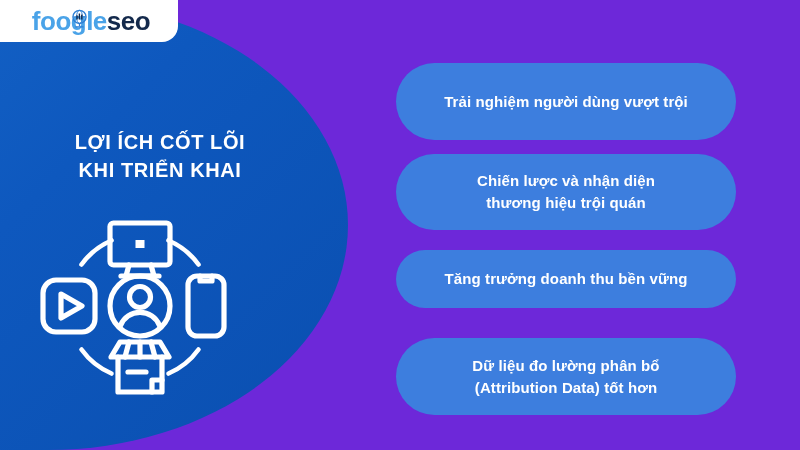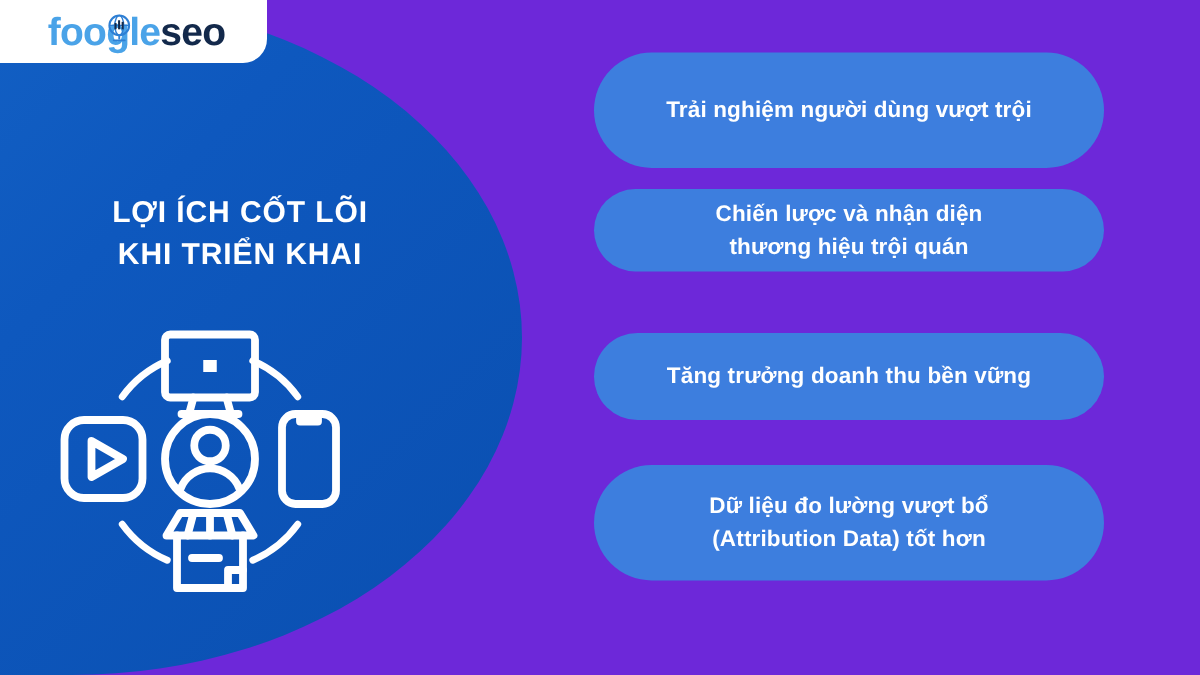--- a/index.html
+++ b/index.html
@@ -111,26 +111,27 @@
     display: flex;
     align-items: center;
     justify-content: center;
     text-align: center;
     font-size: 15px;
     font-weight: 700;
     line-height: 1.45;
     letter-spacing: 0.1px;
     box-sizing: border-box;
     padding: 0 22px;
+    margin-top: 28px;
   }
   .card-text { display: block; }
   .card-line { display: block; white-space: nowrap; }
 
   .card-1 { top: 35px;  height: 77px; }
-  .card-2 { top: 126px; height: 55px; }
+  .card-2 { top: 126px; height: 76px; }
   .card-3 { top: 222px; height: 58px; }
   .card-4 { top: 310px; height: 77px; }
 </style>
 </head>
 <body>
 
 <div id="canvas">
 
   <div class="blue-panel"></div>
 
@@ -217,20 +218,20 @@
     </div>
 
     <div class="card card-3">
       <span class="card-text">
         <span class="card-line">Tăng trưởng doanh thu bền vững</span>
       </span>
     </div>
 
     <div class="card card-4">
       <span class="card-text">
-        <span class="card-line">Dữ liệu đo lường vượt bổ</span>
+        <span class="card-line">Dữ liệu đo lường phân bổ</span>
         <span class="card-line">(Attribution Data) tốt hơn</span>
       </span>
     </div>
 
   </div>
 
 </div>
 
 </body></html>

